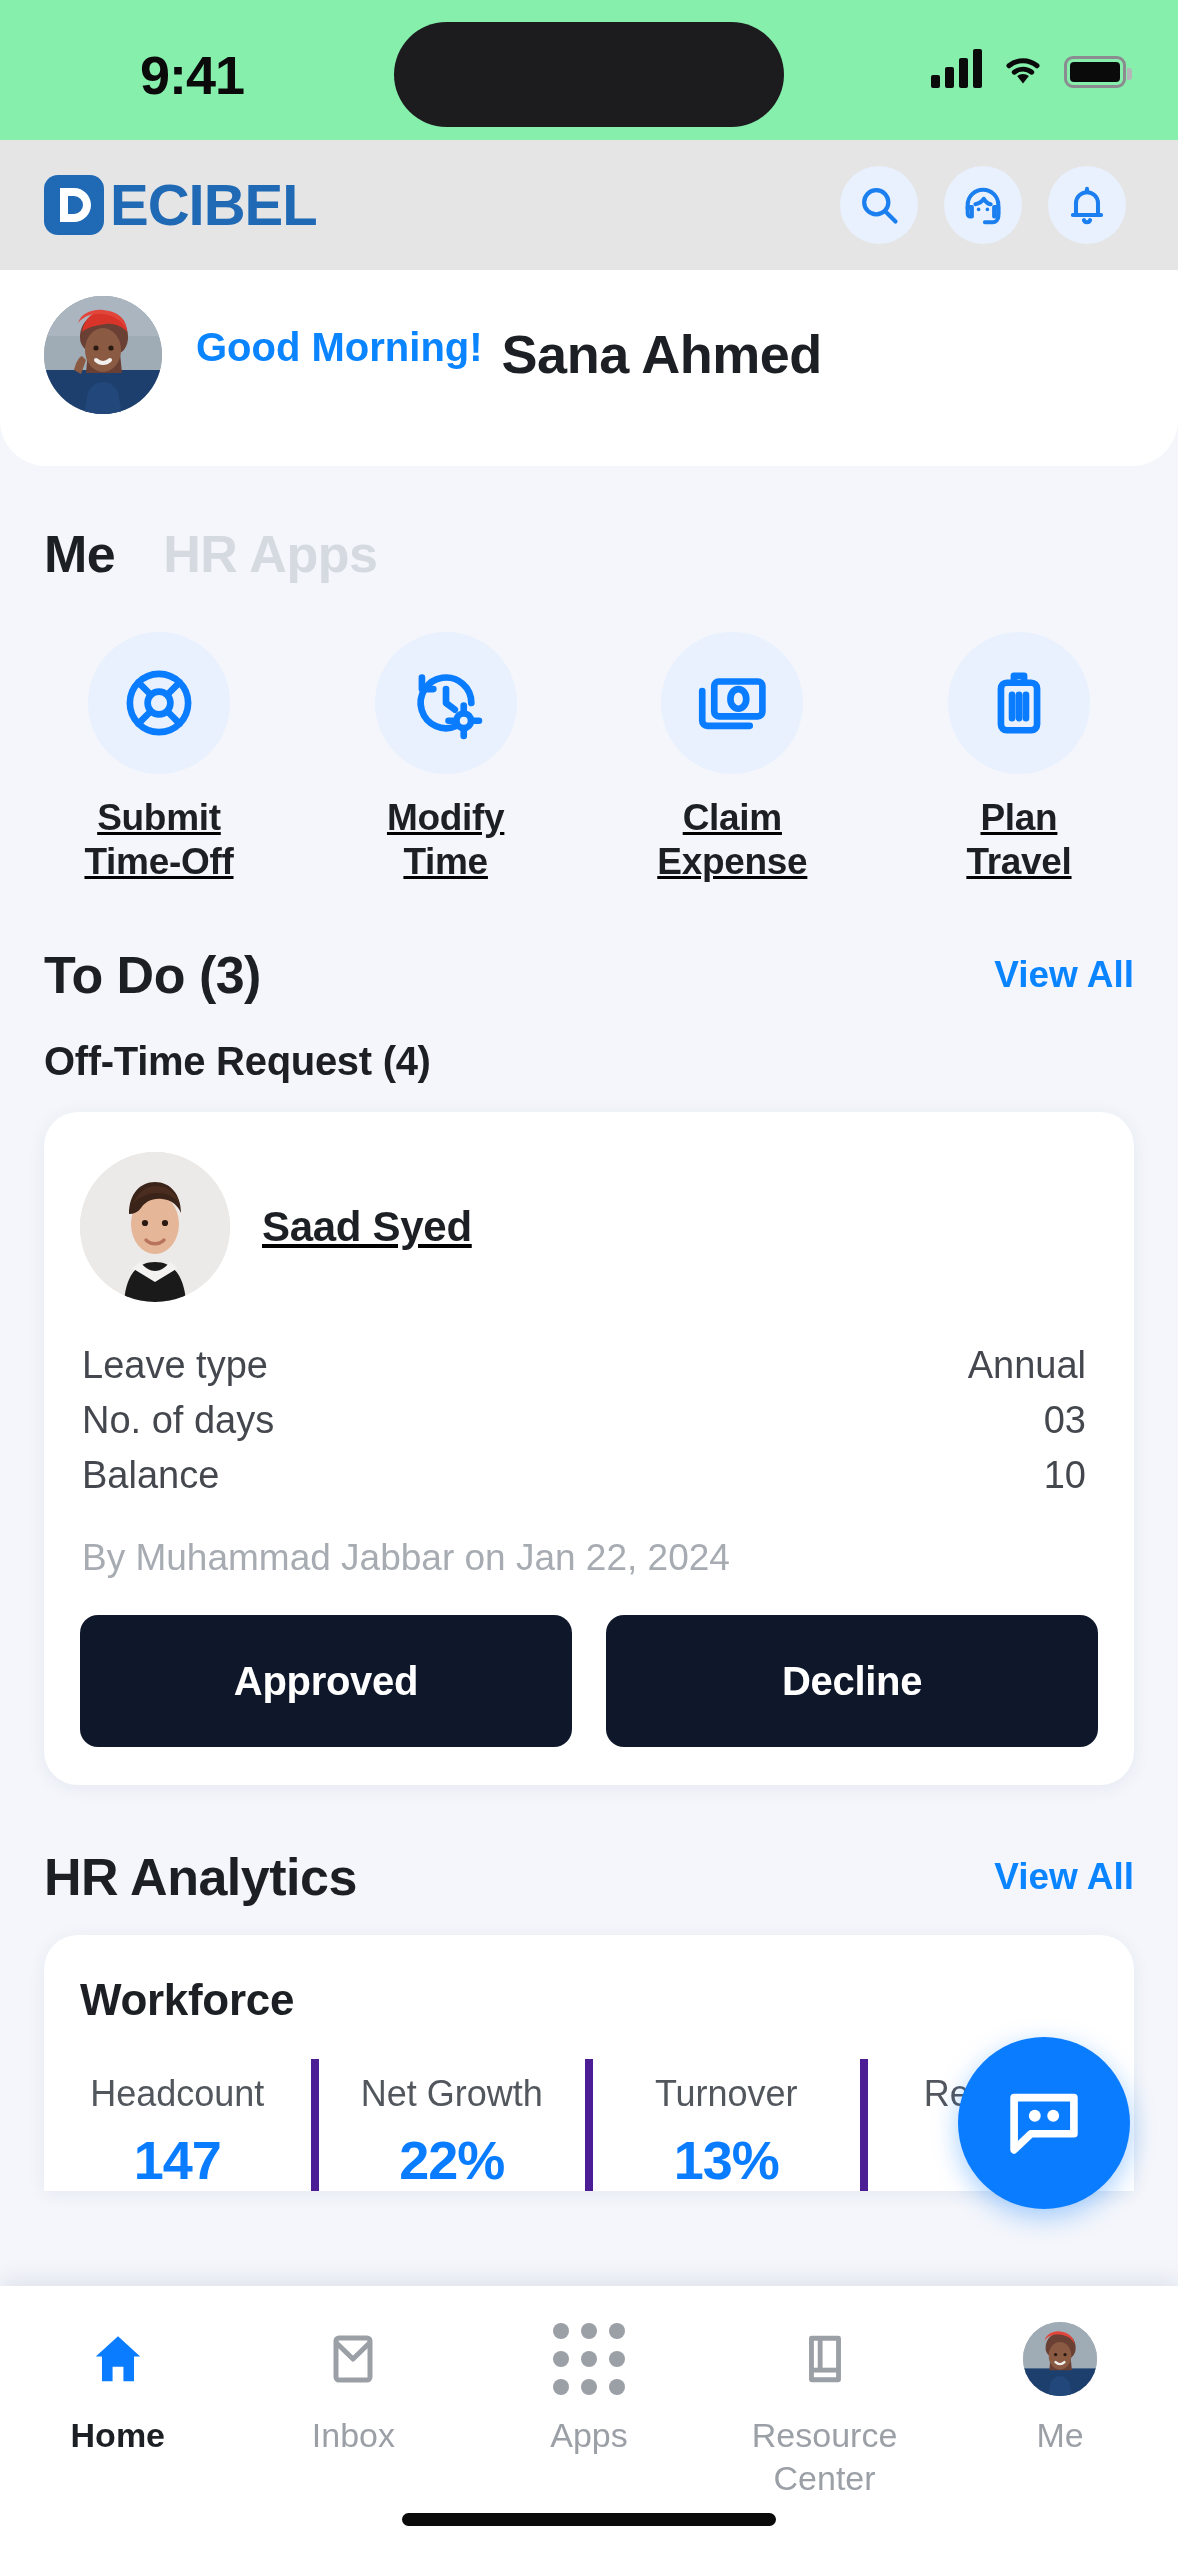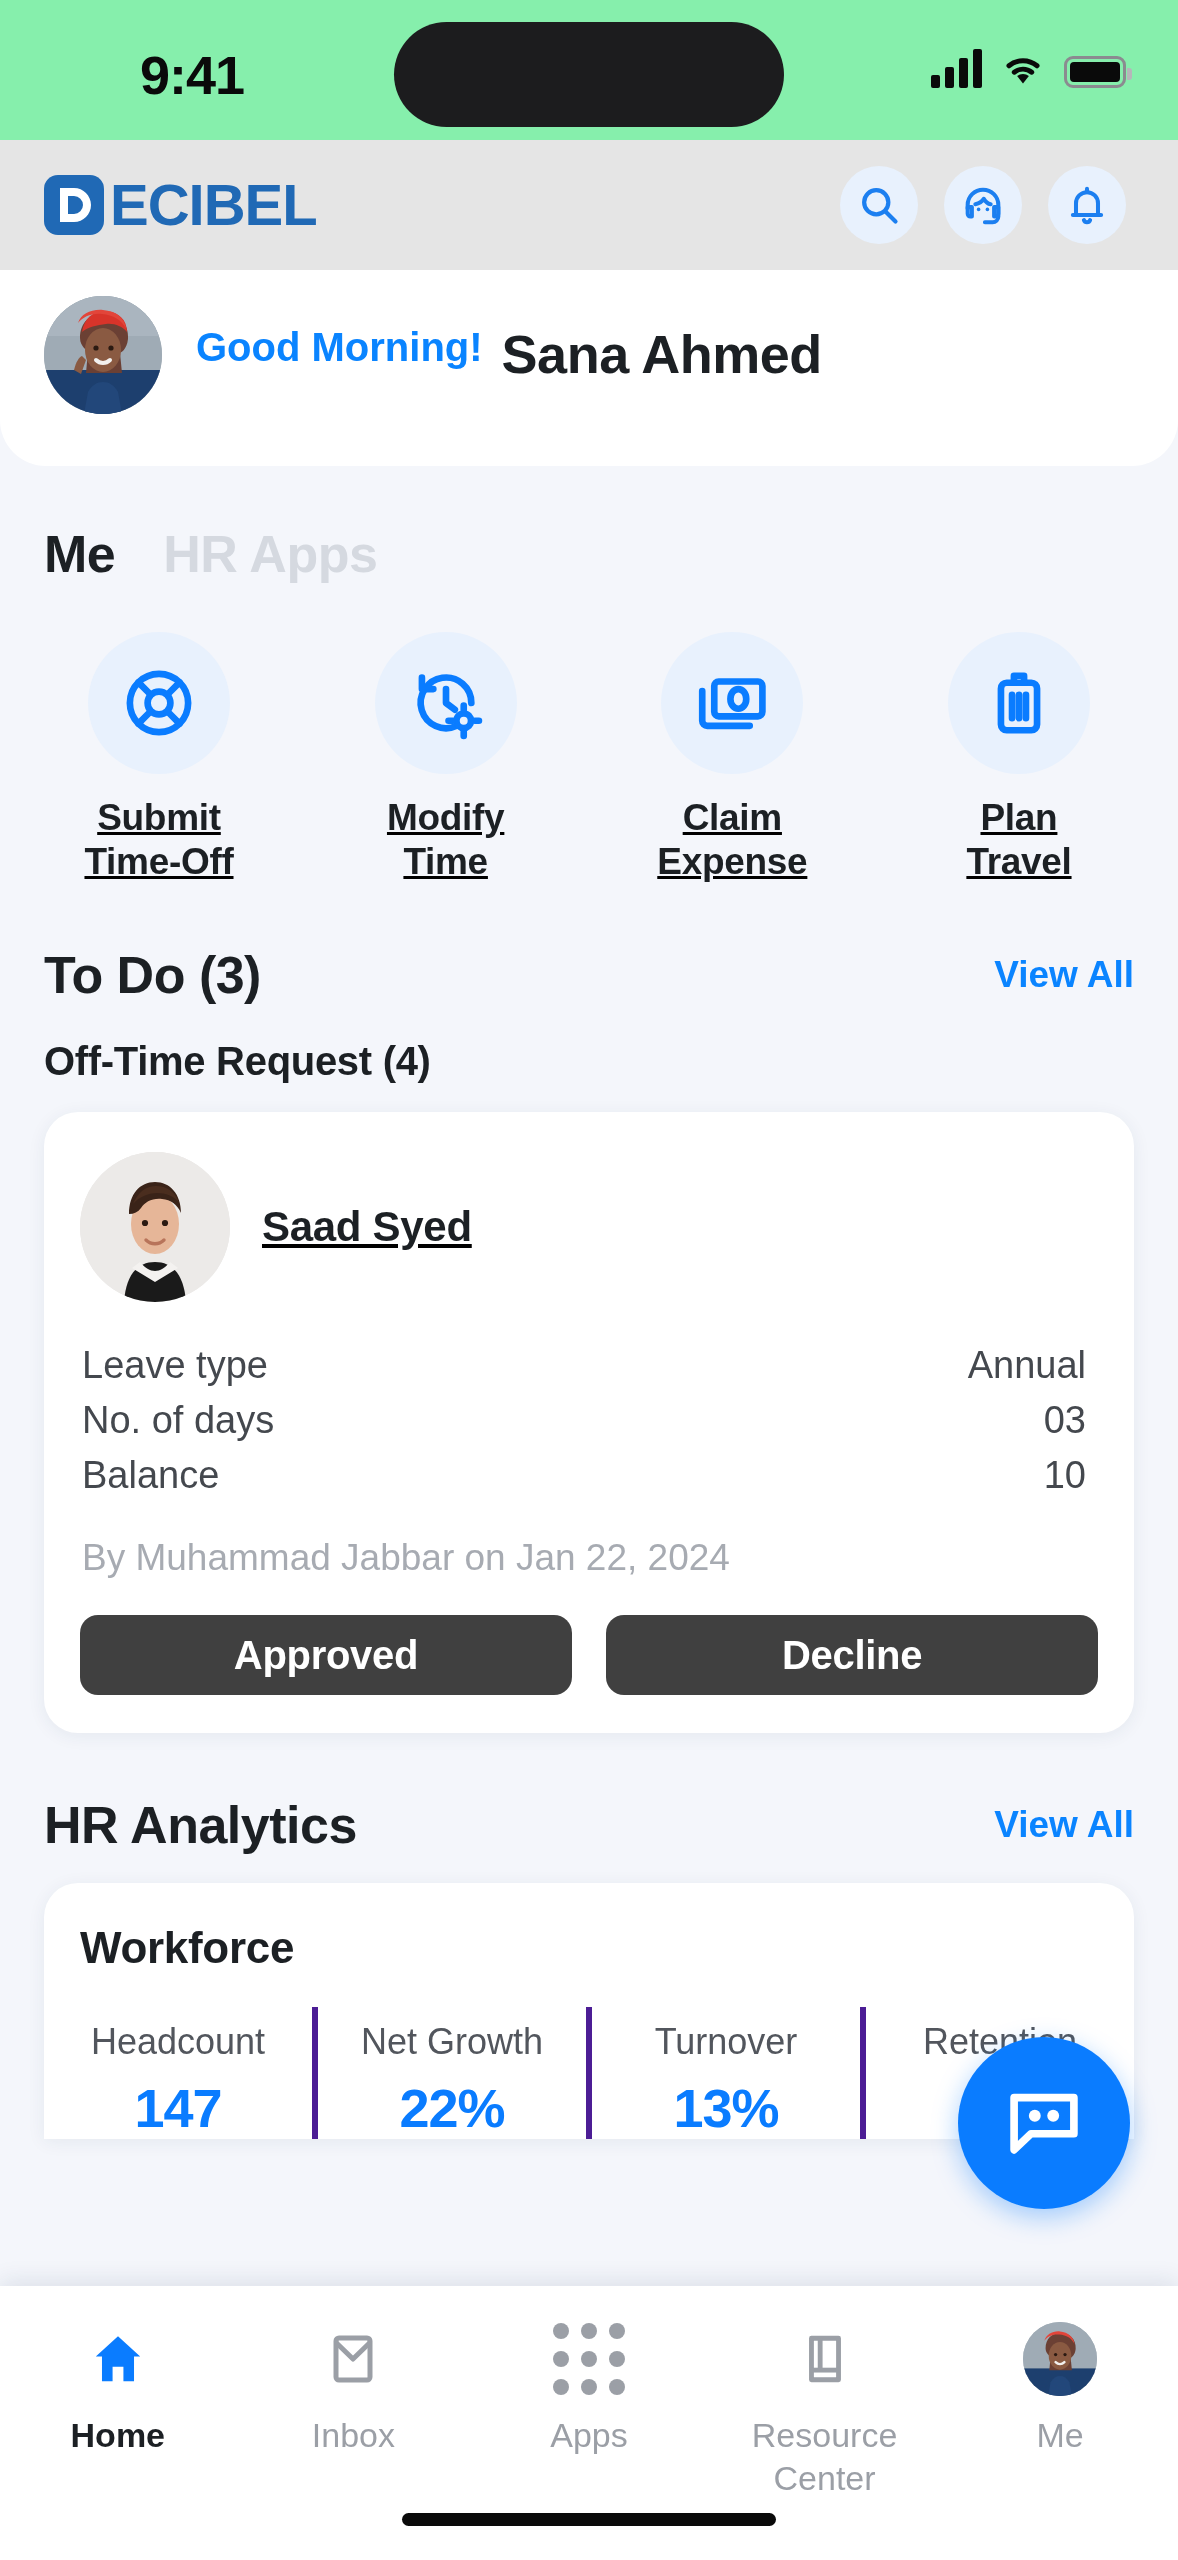--- a/index.html
+++ b/index.html
@@ -119,36 +119,36 @@
   .kv-list { margin-top:36px; }
   .kv {
     display:flex; justify-content:space-between; align-items:baseline;
     padding:6px 12px 6px 2px;
   }
   .kv-k { font-size:38px; color:#44484e; }
   .kv-v { font-size:38px; color:#44484e; }
   .by-line { margin:34px 0 0 2px; font-size:37px; color:#a7abb2; }
   .btn-row { display:flex; gap:34px; margin-top:36px; }
   .btn {
-    flex:1; height:80px; border-radius:18px; background:#404040;
+    flex:1; height:132px; border-radius:18px; background:#0f172a;
     display:flex; align-items:center; justify-content:center;
     color:#ffffff; font-size:40px; font-weight:700; letter-spacing:-0.3px;
   }
 
   
   .an-card {
     margin:28px 44px 0; background:#ffffff; border-radius:34px 34px 0 0;
     padding:40px 0 0; box-shadow:0 3px 18px rgba(30,50,90,.07);
     overflow:hidden;
   }
   .an-title { font-size:44px; font-weight:700; color:#1c2024; padding:0 36px 34px; letter-spacing:-0.3px; }
   .metric-row { display:flex; }
   .metric {
     flex:1; text-align:center; padding:14px 4px 0;
-    border-left:6px solid #4c1d95;
+    border-left:8px solid #4c1d95;
   }
   .metric:first-child { border-left:none; }
   .metric-label { font-size:36px; color:#52565d; white-space:nowrap; }
   .metric-value {
     font-size:54px; font-weight:700; color:#0a7cff;
     margin-top:14px; letter-spacing:-1px;
   }
 
   
   .fab {

